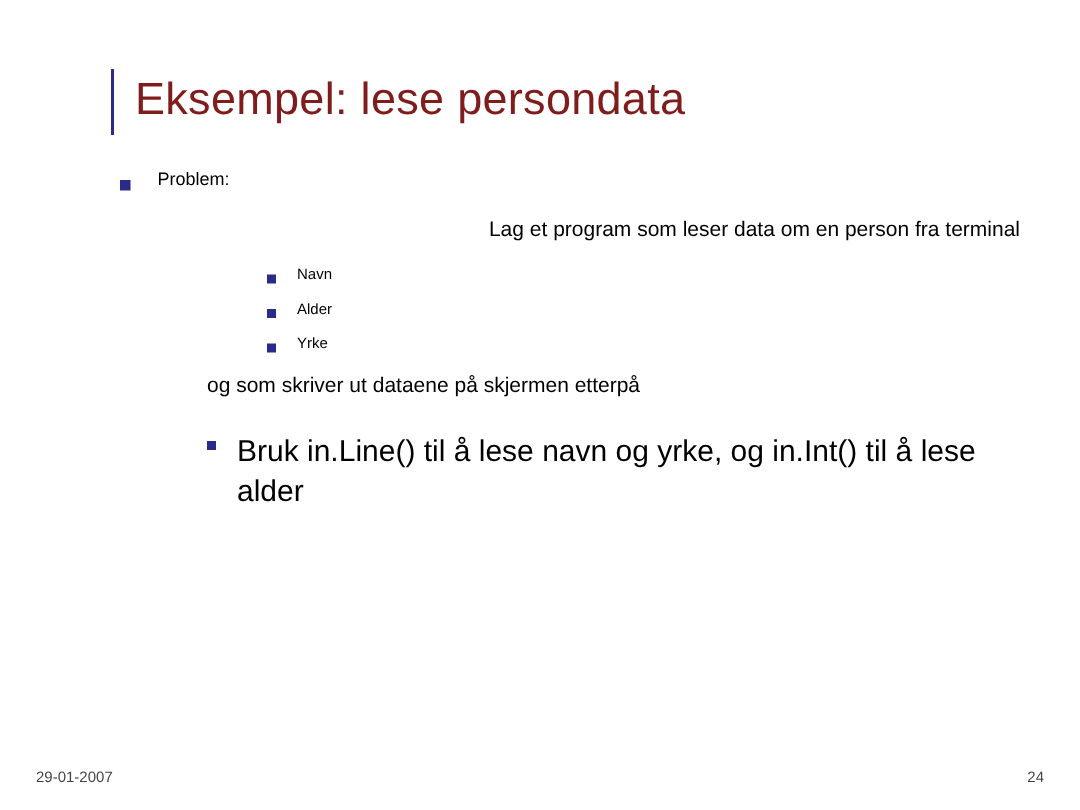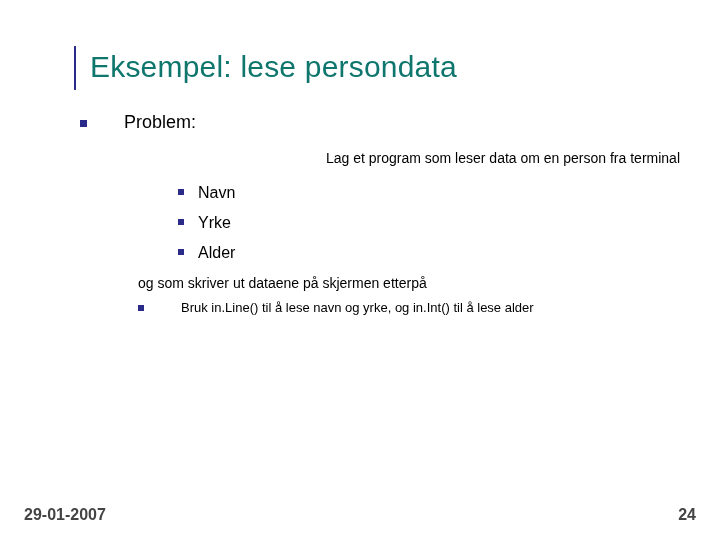--- a/index.html
+++ b/index.html
@@ -1,35 +1,35 @@
 <!DOCTYPE html>
 <html><head>
 <meta charset="utf-8">
 <style>
   * { margin: 0; padding: 0; box-sizing: border-box; }
   html, body { width: 720px; height: 540px; background: #fff; font-family: Verdana, Geneva, sans-serif; color: #000; }
   .slide { position: relative; width: 720px; height: 540px; padding: 50px 40px 30px 60px; }
   .title-wrap { position: relative; margin-left: 30px; margin-bottom: 28px; }
   .title-line { position: absolute; left: -16px; top: -4px; width: 2px; height: 44px; background: #2a2a8a; }
-  .title { font-size: 30px; font-weight: 400; color: #0f766e; letter-spacing: 0.2px; }
+  .title { font-size: 30px; font-weight: 400; color: #7f1d1d; letter-spacing: 0.2px; }
   .content { margin-left: 20px; }
   .row { display: flex; align-items: flex-start; }
   .sq { width: 7px; height: 7px; background: #2a2a8a; flex-shrink: 0; }
   .sq-s { width: 6px; height: 6px; background: #2a2a8a; flex-shrink: 0; }
-  .lvl1 { font-size: 18px; margin-bottom: 16px; gap: 19px; }
+  .lvl1 { font-size: 12px; margin-bottom: 16px; }
   .lvl1 .sq { margin-top: 8px; margin-right: 18px; }
   .lvl2 { font-size: 14px; margin-left: 58px; margin-bottom: 16px; line-height: 1.35; text-align: right; }
-  .lvl3 { font-size: 16px; margin-left: 98px; margin-bottom: 12px; }
+  .lvl3 { font-size: 10px; margin-left: 98px; margin-bottom: 12px; }
   .lvl3 .sq-s { margin-top: 5px; margin-right: 14px; }
-  .lvl2b { font-size: 14px; margin-left: 58px; margin-top: 6px; margin-bottom: 6px; line-height: 1.35; }
+  .lvl2b { font-size: 14px; margin-left: 58px; margin-top: 6px; margin-bottom: 22px; line-height: 1.35; }
   .lvl1b { font-size: 18px; margin-bottom: 14px; }
   .lvl1b .sq { margin-top: 8px; margin-right: 18px; }
-  .lvl2c { font-size: 13px; margin-left: 58px; line-height: 1.35; gap: 23px; }
+  .lvl2c { font-size: 20px; margin-left: 58px; line-height: 1.35; }
   .lvl2c .sq-s { margin-top: 6px; margin-right: 14px; }
-  .footer { position: absolute; bottom: 16px; left: 24px; right: 24px; display: flex; justify-content: space-between; font-size: 16px; color: #444; font-weight: bold; }
+  .footer { position: absolute; bottom: 16px; left: 24px; right: 24px; display: flex; justify-content: space-between; font-size: 10px; color: #444; }
 </style>
 </head>
 <body>
 
 <div class="slide">
   <div class="title-wrap">
     <div class="title-line"></div>
     <div class="title">Eksempel: lese persondata</div>
   </div>
 
@@ -41,25 +41,25 @@
     </div>
 
     <div class="lvl2">Lag et program som leser data om en person fra terminal</div>
 
     <div class="row lvl3">
       <div class="sq-s"></div>
       <div>Navn</div>
     </div>
     <div class="row lvl3">
       <div class="sq-s"></div>
-      <div>Yrke</div>
+      <div>Alder</div>
     </div>
     <div class="row lvl3">
       <div class="sq-s"></div>
-      <div>Alder</div>
+      <div>Yrke</div>
     </div>
 
     <div class="lvl2b">og som skriver ut dataene på skjermen etterpå</div>
 
 
     <div class="row lvl2c">
       <div class="sq-s"></div>
       <div>Bruk in.Line() til å lese navn og yrke, og in.Int() til å lese alder</div>
     </div>
 

